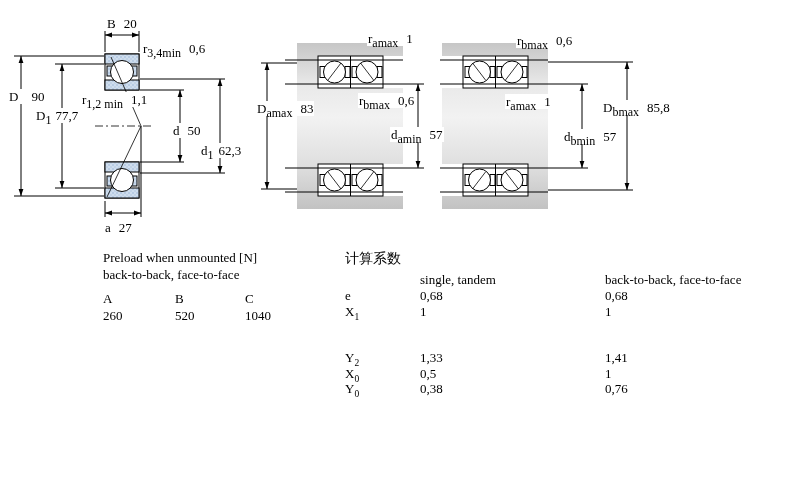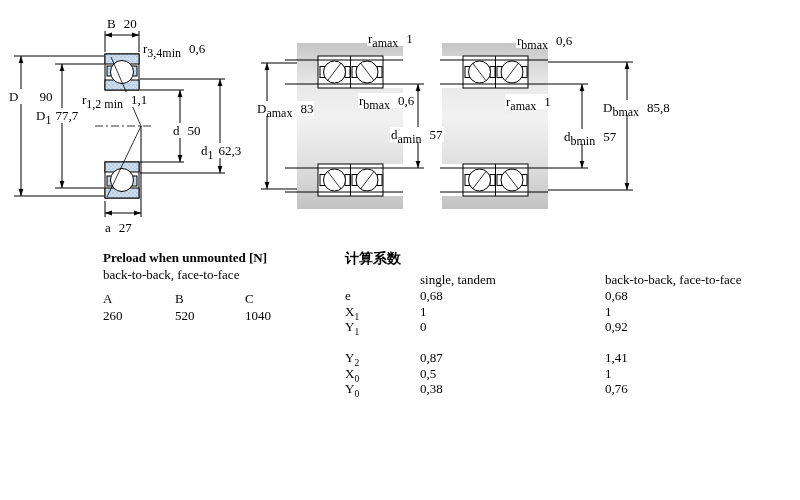--- a/index.html
+++ b/index.html
@@ -3,21 +3,21 @@
 <meta charset="utf-8">
 <style>
   html,body{margin:0;padding:0;background:#fff;}
   body{width:800px;height:500px;position:relative;font-family:"Liberation Serif",serif;color:#000;}
   #stage{position:absolute;left:0;top:0;width:800px;height:500px;}
   svg{position:absolute;left:0;top:0;}
   .dim{position:absolute;font-size:13px;line-height:15px;white-space:nowrap;background:#fff;padding:0 1px;}
   .dim sub{font-size:12px;line-height:0;}
   .dim .val{margin-left:8px;}
   .tbl{position:absolute;font-size:13px;}
-  .t-title{position:absolute;left:0;top:0;font-weight:bold;white-space:nowrap;}
+  .t-title{position:absolute;left:0;top:0;font-weight:normal;white-space:nowrap;}
   .t-sub{position:absolute;left:0;white-space:nowrap;}
   .cell{position:absolute;white-space:nowrap;}
   .cell sub{font-size:9.5px;line-height:0;}
   .f-row{position:absolute;left:0;width:440px;height:16px;}
 </style>
 </head>
 <body>
 
 <div id="stage">
 
@@ -203,21 +203,21 @@
       <polygon points="582,84 579.6,91 584.4,91"></polygon>
           <polygon points="582,168 579.6,161 584.4,161"></polygon>
       <polygon points="627,62 624.6,69 629.4,69"></polygon>
           <polygon points="627,190 624.6,183 629.4,183"></polygon>
     </g>
   </g>
 </svg>
 
 <span class="dim" style="left:106px;top:16px"><span>B</span><sub></sub><span class="val">20</span></span>
 <span class="dim" style="left:142px;top:41px"><span>r</span><sub>3,4min</sub><span class="val">0,6</span></span>
-<span class="dim" style="left:8px;top:89px"><span>D</span><sub></sub><span class="val" style="margin-left:21px">90</span></span>
+<span class="dim" style="left:8px;top:89px"><span>D</span><sub></sub><span class="val" style="margin-left:13px">90</span></span>
 <span class="dim" style="left:81px;top:92px"><span>r</span><sub>1,2 min</sub><span class="val">1,1</span></span>
 <span class="dim" style="left:35px;top:108px"><span>D</span><sub>1</sub><span class="val" style="margin-left:4px">77,7</span></span>
 <span class="dim" style="left:172px;top:123px"><span>d</span><sub></sub><span class="val">50</span></span>
 <span class="dim" style="left:200px;top:143px"><span>d</span><sub>1</sub><span class="val" style="margin-left:5px">62,3</span></span>
 <span class="dim" style="left:104px;top:220px"><span>a</span><sub></sub><span class="val">27</span></span>
 
 <span class="dim" style="left:367px;top:31px"><span>r</span><sub>amax</sub><span class="val">1</span></span>
 <span class="dim" style="left:256px;top:101px"><span>D</span><sub>amax</sub><span class="val">83</span></span>
 <span class="dim" style="left:358px;top:93px"><span>r</span><sub>bmax</sub><span class="val">0,6</span></span>
 <span class="dim" style="left:390px;top:127px"><span>d</span><sub>amin</sub><span class="val">57</span></span>
@@ -246,28 +246,23 @@
   <div class="f-row" style="top:38px">
     <span class="cell" style="left:0"><span>e</span><sub></sub></span>
     <span class="cell" style="left:75px">0,68</span>
     <span class="cell" style="left:260px">0,68</span>
   </div>
   <div class="f-row" style="top:53.5px">
     <span class="cell" style="left:0"><span>X</span><sub>1</sub></span>
     <span class="cell" style="left:75px">1</span>
     <span class="cell" style="left:260px">1</span>
   </div>
-  <div class="f-row" style="top:69px">
-    <span class="cell" style="left:0"><span>Y</span><sub>1</sub></span>
-    <span class="cell" style="left:75px">0</span>
-    <span class="cell" style="left:260px">0,92</span>
-  </div>
   <div class="f-row" style="top:100px">
     <span class="cell" style="left:0"><span>Y</span><sub>2</sub></span>
-    <span class="cell" style="left:75px">0,87</span>
+    <span class="cell" style="left:75px">1,33</span>
     <span class="cell" style="left:260px">1,41</span>
   </div>
   <div class="f-row" style="top:115.5px">
     <span class="cell" style="left:0"><span>X</span><sub>0</sub></span>
     <span class="cell" style="left:75px">0,5</span>
     <span class="cell" style="left:260px">1</span>
   </div>
   <div class="f-row" style="top:131px">
     <span class="cell" style="left:0"><span>Y</span><sub>0</sub></span>
     <span class="cell" style="left:75px">0,38</span>

